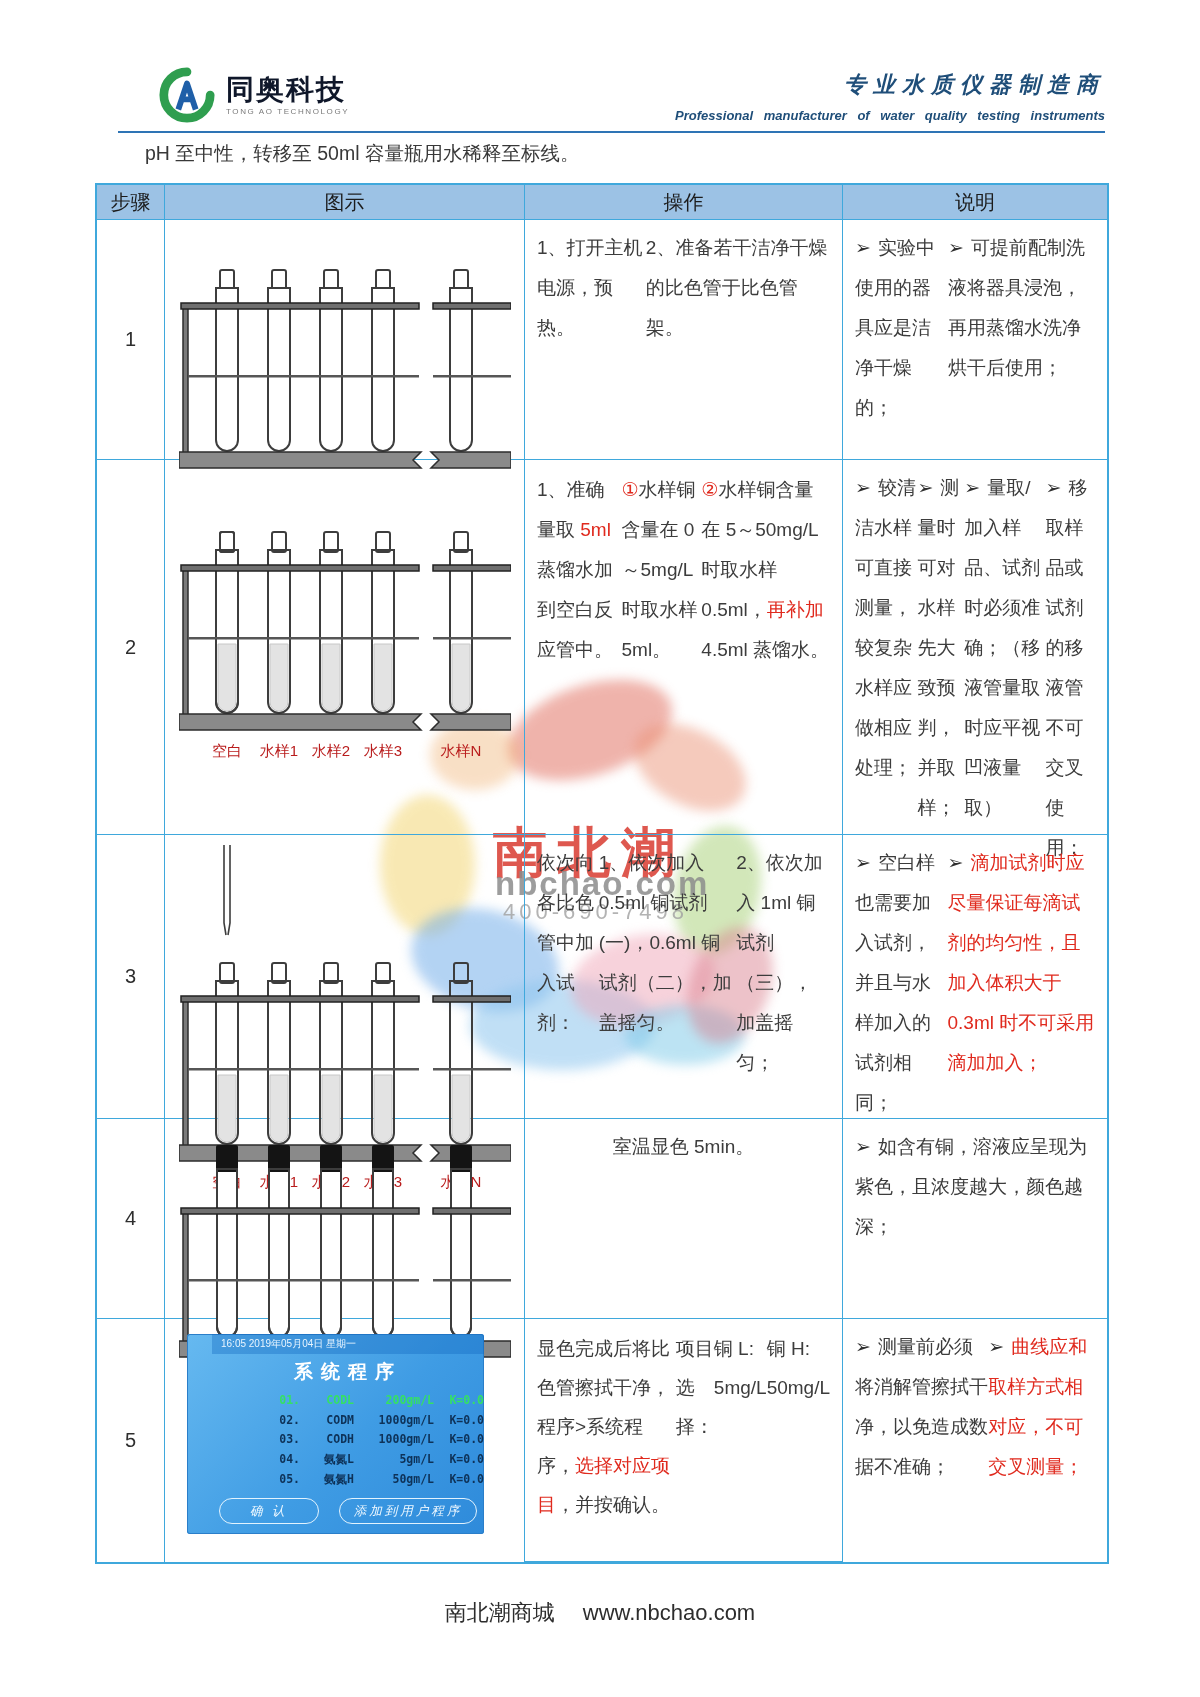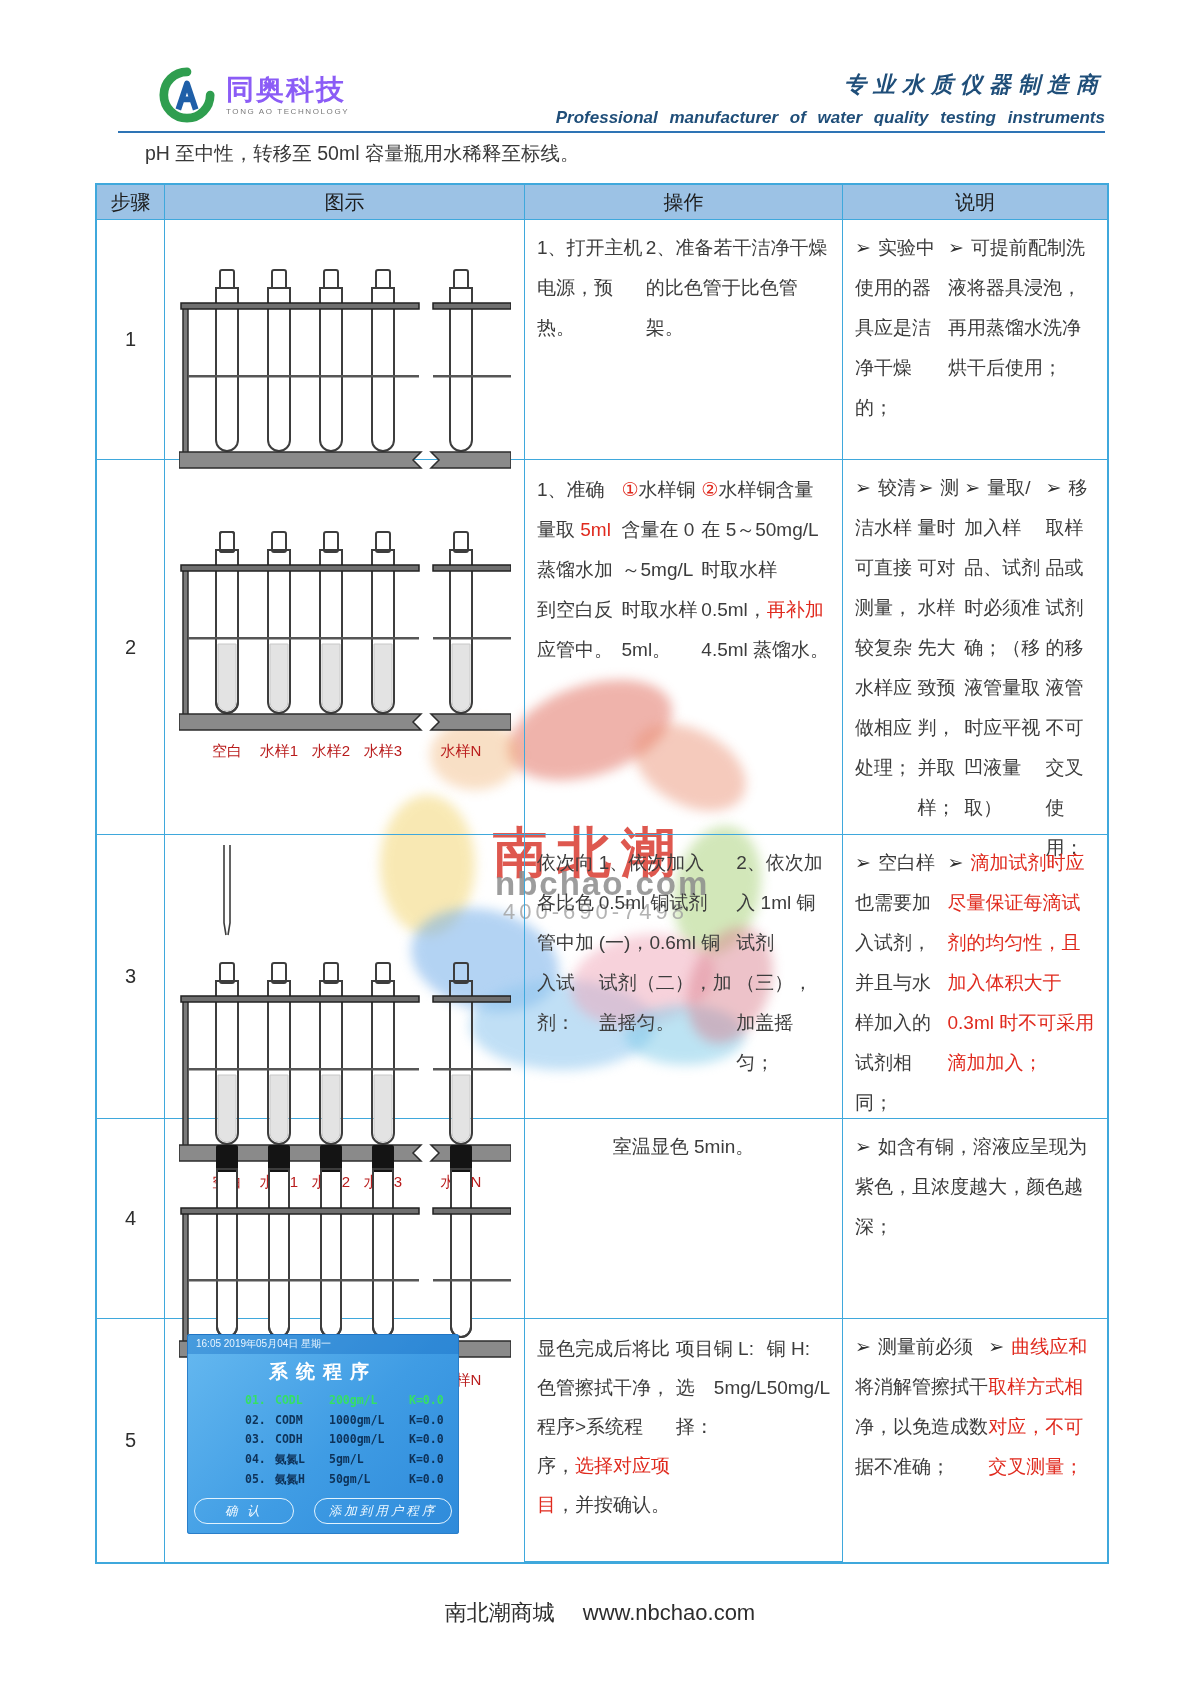--- a/index.html
+++ b/index.html
@@ -1,26 +1,26 @@
 <!DOCTYPE html>
 <html><head>
 <meta charset="utf-8">
 <style>
   html,body{margin:0;padding:0;background:#fff;}
   .page{position:relative;width:1200px;height:1697px;background:#fff;overflow:hidden;
         font-family:"Liberation Sans","DejaVu Sans",sans-serif;color:#3f3f3f;}
   
   .hdr-logo{position:absolute;left:158px;top:66px;display:flex;align-items:center;gap:10px;}
   .logo-mark{width:58px;height:58px;}
-  .logo-txt .cn{font-size:28px;font-weight:bold;color:#8b5cf6;letter-spacing:2px;line-height:30px;}
+  .logo-txt .cn{font-size:28px;font-weight:bold;color:#0f172a;letter-spacing:2px;line-height:30px;}
   .logo-txt .en{font-size:8px;color:#7a7a7a;letter-spacing:1.6px;margin-top:2px;}
   .hdr-slogan{position:absolute;right:95px;top:70px;text-align:right;color:#1f4e79;}
   .slogan-cn{font-size:22px;font-weight:bold;font-style:italic;letter-spacing:7px;
              font-family:"Liberation Serif","DejaVu Serif",serif;}
-  .slogan-en{font-size:17px;font-weight:bold;font-style:italic;margin-top:8px;word-spacing:7px;}
+  .slogan-en{font-size:13px;font-weight:bold;font-style:italic;margin-top:8px;word-spacing:7px;}
   .hdr-rule{position:absolute;left:118px;top:131px;width:987px;height:2px;background:#2e74b5;}
   .intro{position:absolute;left:145px;top:140px;font-size:19.5px;color:#383838;}
   
   .watermark{position:absolute;left:375px;top:685px;width:410px;height:400px;z-index:1;pointer-events:none;}
   .blob{position:absolute;border-radius:50%;filter:blur(6px);}
   .wm-title{position:absolute;left:118px;top:132px;font-size:54px;font-weight:900;
             color:rgba(213,41,30,.78);letter-spacing:10px;}
   .wm-domain{position:absolute;left:120px;top:180px;font-size:33px;font-weight:bold;
              color:rgba(140,140,140,.85);letter-spacing:2px;}
   .wm-phone{position:absolute;left:128px;top:214px;font-size:22px;color:rgba(160,160,160,.8);letter-spacing:4px;}
@@ -44,27 +44,27 @@
   
   .illus{position:relative;width:332px;margin-left:14px;}
   .m1{margin-top:24px;} .m2{margin-top:46px;} .m3{margin-top:8px;} .m4{margin-top:12px;}
   .tube-labels{position:relative;width:332px;height:24px;margin-top:4px;}
   .tube-labels span{position:absolute;transform:translateX(-50%);font-size:15px;color:#b91c1c;white-space:nowrap;}
   .tl0{left:48px;} .tl1{left:100px;} .tl2{left:152px;} .tl3{left:204px;} .tl4{left:282px;}
   .defs{position:absolute;width:0;height:0;}
   
   .screen{position:absolute;left:22px;top:15px;width:272px;height:200px;border-radius:3px;
           background:linear-gradient(135deg,#66b9f0 0%,#3f9ce4 55%,#2e8ada 100%);
-          box-shadow:0 0 0 1px #2a7ec9 inset;overflow:hidden;}
+          box-shadow:0 0 0 1px #2a7ec9 inset;overflow:hidden;padding-left:25px;}
   .scr-status{height:20px;background:rgba(15,100,190,.35);color:#e8f5ff;font-size:10px;
               line-height:20px;padding-left:9px;}
   .scr-title{text-align:center;color:#fff;font-weight:bold;font-size:19px;letter-spacing:8px;margin-top:5px;}
   .scr-list{margin:8px 0 0 58px;}
   .scr-row{display:grid;grid-template-columns:30px 54px 80px auto;font-family:"DejaVu Sans Mono",monospace;
-           font-size:11.5px;font-weight:bold;color:#0e3258;margin-top:5.5px;}
+           font-size:11.5px;font-weight:bold;color:#0e3258;margin-top:5.5px;text-align:right;}
   .scr-row.green{color:#35e065;}
   .scr-btns{display:flex;justify-content:center;gap:20px;margin-top:11px;}
   .scr-btn{border:1.6px solid rgba(235,248,255,.95);border-radius:13px;color:#eef8ff;
            font-size:12.5px;height:24px;line-height:24px;padding:0 14px;letter-spacing:3px;font-style:italic;}
   .scr-btn.wide{width:70px;text-align:center;}
   
   .footer{position:absolute;left:0;top:1598px;width:100%;text-align:center;font-size:22px;color:#2d2d2d;}
   .footer .site{margin-right:28px;}
 </style>
 </head>

